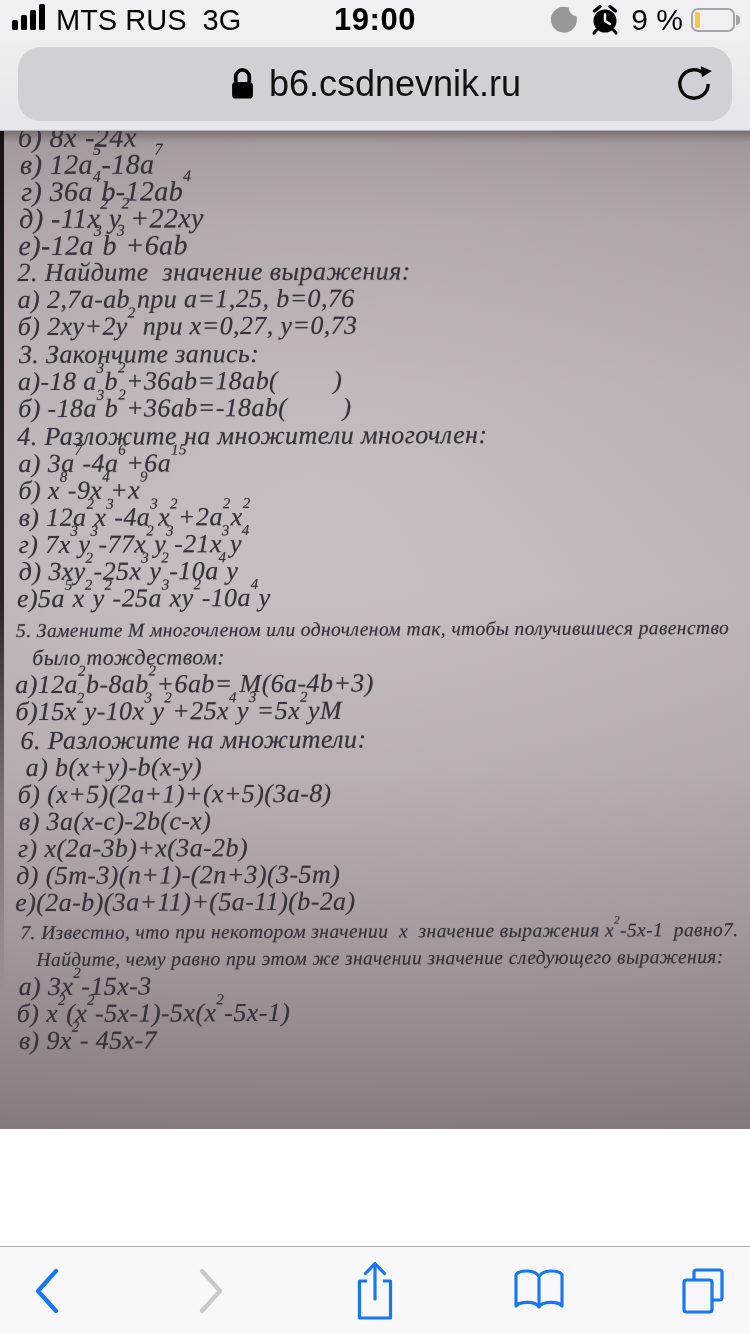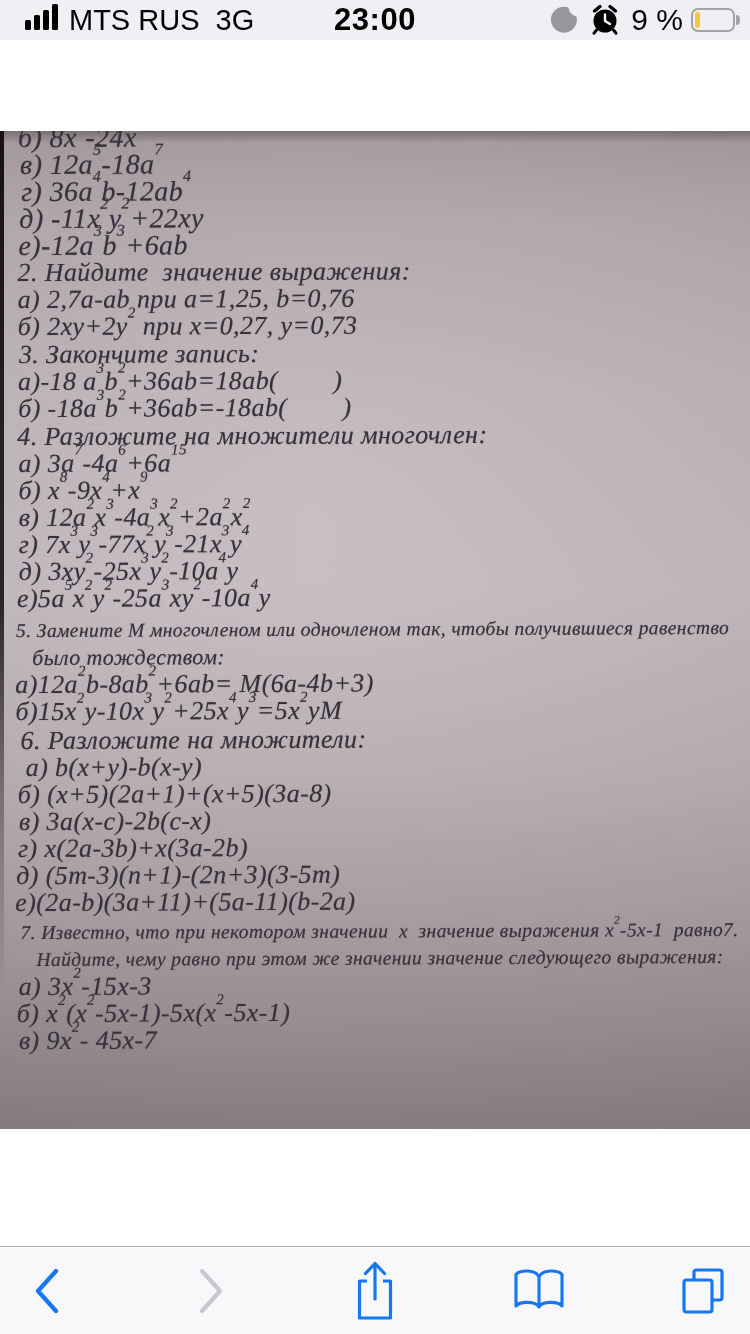--- a/index.html
+++ b/index.html
@@ -2,21 +2,21 @@
 <html><head>
 <meta charset="utf-8">
 <style>
   html,body{margin:0;padding:0;background:#ffffff;}
   .phone{position:relative;width:750px;height:1334px;background:#ffffff;overflow:hidden;
          font-family:"Liberation Sans",sans-serif;}
 
   
   .status-bar{position:absolute;top:0;left:0;right:0;height:40px;background:#f1eff4;
               display:flex;align-items:center;color:#000;}
-  .sb-left{display:flex;align-items:flex-end;padding-left:25px;}
+  .sb-left{display:flex;align-items:flex-end;padding-left:12px;}
   .signal{margin-bottom:6px;}
   .carrier{font-size:29px;margin-left:8px;line-height:40px;}
   .network{font-size:29px;margin-left:16px;line-height:40px;}
   .sb-time{position:absolute;left:50%;transform:translateX(-50%);font-size:31px;font-weight:700;
            letter-spacing:.5px;}
   .sb-right{margin-left:auto;display:flex;align-items:center;padding-right:10px;}
   .moon{margin-right:10px;display:flex;}
   .alarm{margin-right:10px;display:flex;}
   .batt-pct{font-size:30px;margin-right:8px;}
   .battery{display:flex;align-items:center;}
@@ -79,21 +79,21 @@
         <svg width="36" height="27" viewBox="0 0 36 27" fill="#000">
           <rect x="0" y="17" width="6" height="10" rx="1.5"></rect>
           <rect x="9" y="12" width="6" height="15" rx="1.5"></rect>
           <rect x="18" y="7" width="6" height="20" rx="1.5"></rect>
           <rect x="27" y="1" width="6" height="26" rx="1.5"></rect>
         </svg>
       </span>
       <span class="carrier">MTS RUS</span>
       <span class="network">3G</span>
     </div>
-    <span class="sb-time">23:00</span>
+    <span class="sb-time">19:00</span>
     <div class="sb-right">
       <span class="moon">
         <svg width="30" height="30" viewBox="0 0 30 30">
           <path d="M19.5 2.5 A13 13 0 1 0 27.5 11.5 A10.5 10.5 0 0 1 19.5 2.5 Z" fill="#98979c"></path>
         </svg>
       </span>
       <span class="alarm">
         <svg width="32" height="32" viewBox="0 0 30 32">
           <path d="M4.5 7 L10 2.5 M25.5 7 L20 2.5" stroke="#000" stroke-width="3.4" stroke-linecap="round" fill="none"></path>
           <path d="M6.5 26 L4 29.2 M23.5 26 L26 29.2" stroke="#000" stroke-width="3" stroke-linecap="round" fill="none"></path>
@@ -104,20 +104,39 @@
       <span class="batt-pct">9 %</span>
       <span class="battery">
         <span class="battery-body">
             <span class="battery-fill"></span>
           </span>
         <span class="battery-nub"></span>
       </span>
     </div>
   </div>
 
+  <div class="safari-header">
+    <div class="url-field">
+      <span class="lock">
+        <svg width="27" height="36" viewBox="0 0 26 34">
+          <path d="M6.5 15 V10 a6.5 6.5 0 0 1 13 0 v5" fill="none" stroke="#000" stroke-width="3.6"></path>
+          <rect x="3" y="15" width="20" height="16" rx="3.5" fill="#000"></rect>
+        </svg>
+      </span>
+      <span class="url-text">b6.csdnevnik.ru</span>
+      <button class="refresh-btn">
+        <span style="display:flex;">
+          <svg width="42" height="42" viewBox="0 0 40 40">
+            <path d="M33.5 20 a13.5 13.5 0 1 1-4.2-9.8" fill="none" stroke="#0a0a0a" stroke-width="3.2"></path>
+            <path d="M26.5 3 L37 7.5 L27.5 13.5 Z" fill="#0a0a0a"></path>
+          </svg>
+        </span>
+      </button>
+    </div>
+  </div>
 
   <div class="photo">
     <div class="photo-top-shadow"></div>
     <div class="photo-left-edge"></div>
     <div class="doc-lines">
         <div class="doc-line lg" style="padding-left: 18px; margin-top: -7px;">б) 8x<sup>3</sup>-24x<sup>2</sup></div>
         <div class="doc-line lg" style="padding-left: 20px;">в) 12a<sup>5</sup>-18a<sup>7</sup></div>
         <div class="doc-line lg" style="padding-left: 21px;">г) 36a<sup>4</sup>b-12ab<sup>4</sup></div>
         <div class="doc-line lg" style="padding-left: 19px;">д) -11x<sup>2</sup>y<sup>2</sup>+22xy</div>
         <div class="doc-line lg" style="padding-left: 18px;">е)-12a<sup>3</sup>b<sup>3</sup>+6ab</div>

